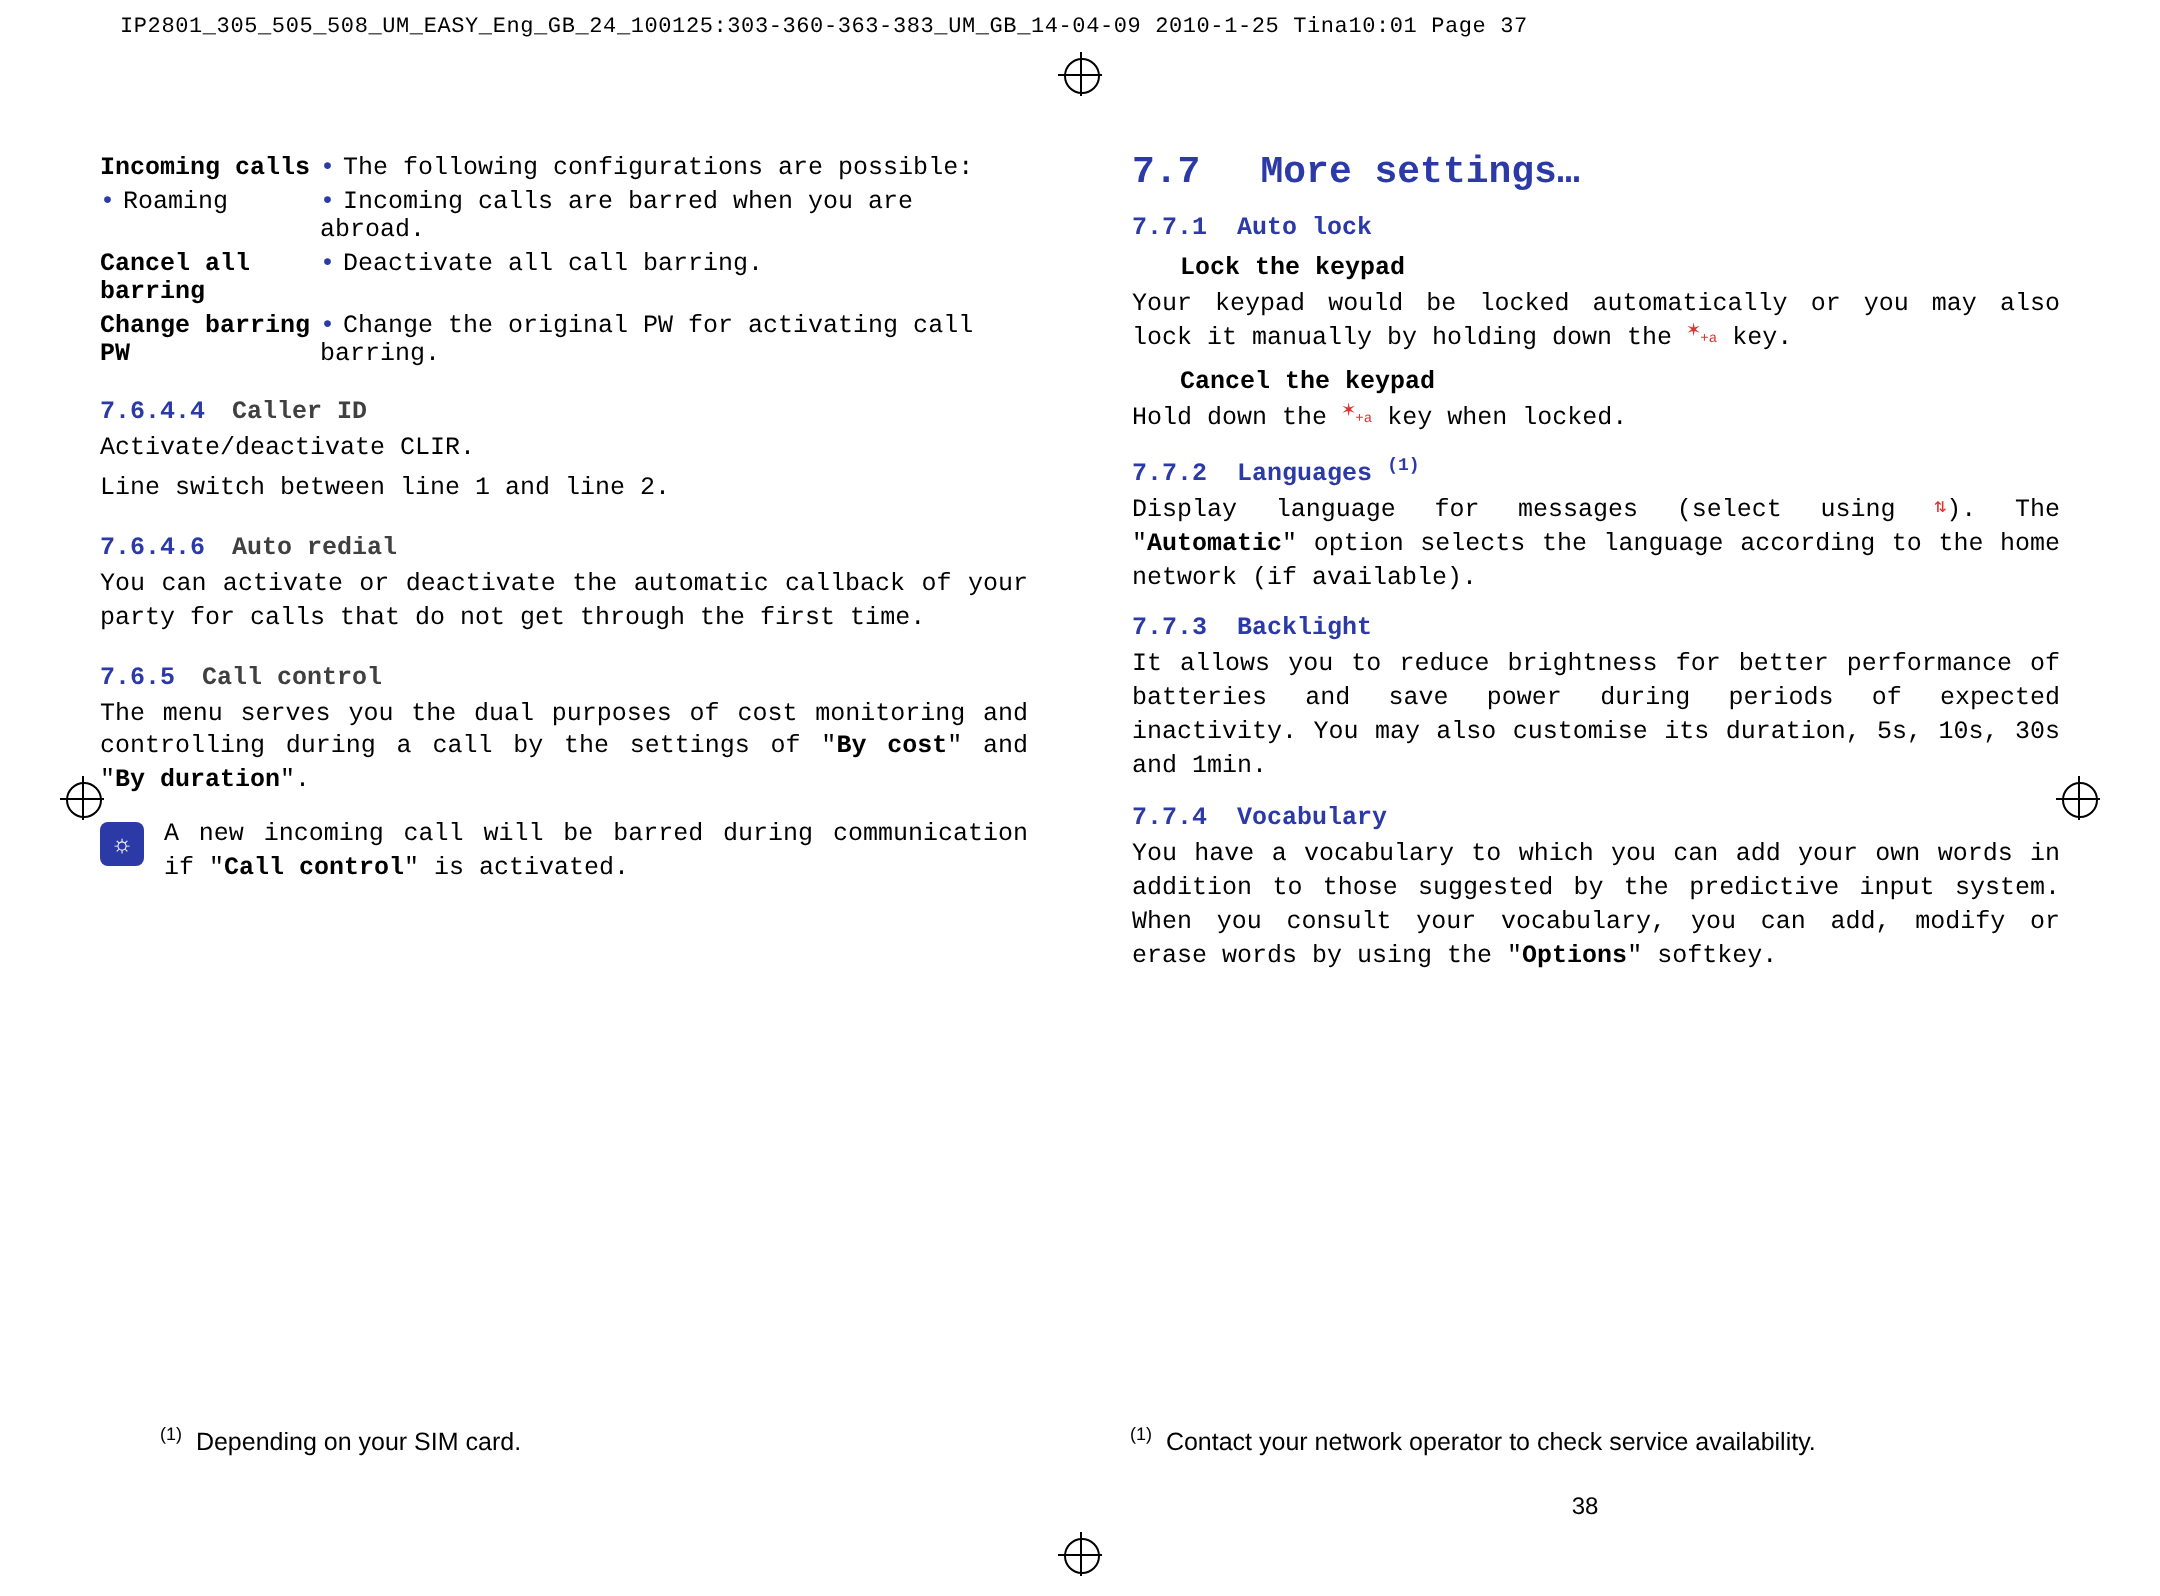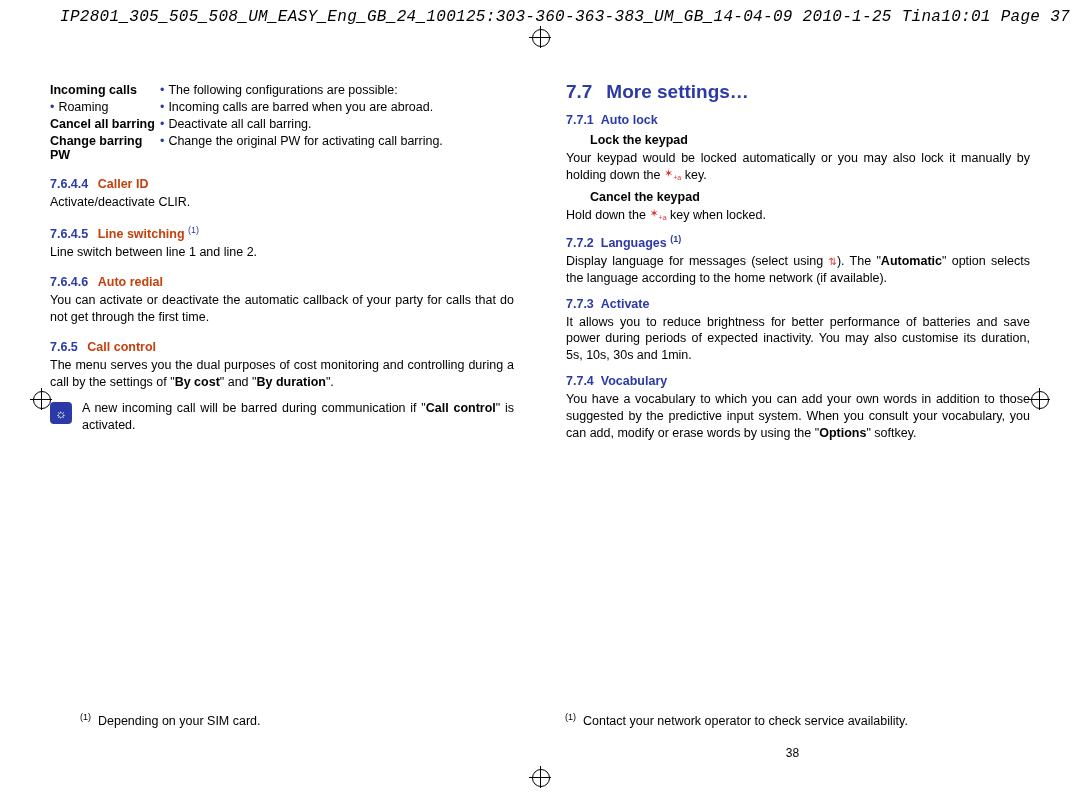--- a/index.html
+++ b/index.html
@@ -9,43 +9,43 @@
     font-size: 12.5px;
     color: #000;
     background: #fff;
     width: 1080px;
     height: 798px;
     position: relative;
     overflow: hidden;
   }
   .header-line {
     font-family: "Courier New", monospace;
-    font-size: 16px;
+    font-size: 11px;
     color: #000;
     padding: 8px 0 0 60px;
     letter-spacing: 0.3px;
-    font-style: italic;
   }
   .content {
     display: flex;
     padding: 55px 50px 0 50px;
     gap: 52px;
+    font-family: Liberation Mono, monospace;
   }
   .col {
     width: 470px;
     position: relative;
   }
   .darkblue { color: #2b3aa7; }
   table.defs { border-collapse: collapse; width: 100%; }
   table.defs td { vertical-align: top; padding: 1.5px 0; }
   table.defs td.left { width: 110px; }
   .rowbold { font-weight: bold; }
   .bullet { color: #2b3aa7; margin-right: 4px; }
   .secnum { font-weight: bold; color: #2b3aa7; text-align: center; }
-  .sectitle { font-weight: bold; color: #c2410c; margin-left: 6px; }
+  .sectitle { font-weight: bold; color: #404040; margin-left: 6px; }
   .h-sec { margin-top: 14px; }
   .bodytext { margin-top: 3px; text-align: justify; line-height: 1.35; }
   .tipbox { display: flex; margin-top: 10px; }
   .tipicon {
     width: 22px; height: 22px; background: #2b3aa7; border-radius: 4px;
     display: flex; align-items: center; justify-content: center;
     color: #fff; font-size: 14px; flex-shrink: 0; margin-right: 10px;
     margin-top: 2px;
   }
   .tiptext { text-align: justify; line-height: 1.35; }
@@ -138,25 +138,20 @@
       </tr>
     </tbody>
       </table>
 
     <div class="h-sec">
       <span class="secnum">7.6.4.4</span>
       <span class="sectitle">Caller ID</span>
     </div>
     <div class="bodytext">Activate/deactivate CLIR.</div>
 
-    <div class="h-sec">
-      <span class="secnum">7.6.4.5</span>
-      <span class="sectitle">Line switching</span>
-      <span class="sup darkblue">(1)</span>
-    </div>
     <div class="bodytext">Line switch between line 1 and line 2.</div>
 
     <div class="h-sec">
       <span class="secnum">7.6.4.6</span>
       <span class="sectitle">Auto redial</span>
     </div>
     <div class="bodytext">You can activate or deactivate the automatic callback of your party for calls that do not get through the first time.</div>
 
     <div class="h-sec">
       <span class="secnum">7.6.5</span>
@@ -196,21 +191,21 @@
     </div>
 
     <div class="subhead">
       <span>7.7.2</span>&nbsp;&nbsp;<span>Languages</span> <span class="sup">(1)</span>
     </div>
     <div class="bodytext">
       <span>Display language for messages (select using </span><span class="updown-icon">⇅</span><span>). The "</span><b>Automatic</b><span>" option selects the language according to the home network (if available).</span>
     </div>
 
     <div class="subhead">
-      <span>7.7.3</span>&nbsp;&nbsp;<span>Activate</span>
+      <span>7.7.3</span>&nbsp;&nbsp;<span>Backlight</span>
     </div>
     <div class="bodytext">It allows you to reduce brightness for better performance of batteries and save power during periods of expected inactivity. You may also customise its duration, 5s, 10s, 30s and 1min.</div>
 
     <div class="subhead">
       <span>7.7.4</span>&nbsp;&nbsp;<span>Vocabulary</span>
     </div>
     <div class="bodytext">
       <span>You have a vocabulary to which you can add your own words in addition to those suggested by the predictive input system. When you consult your vocabulary, you can add, modify or erase words by using the "</span><b>Options</b><span>" softkey.</span>
     </div>
   </div>

